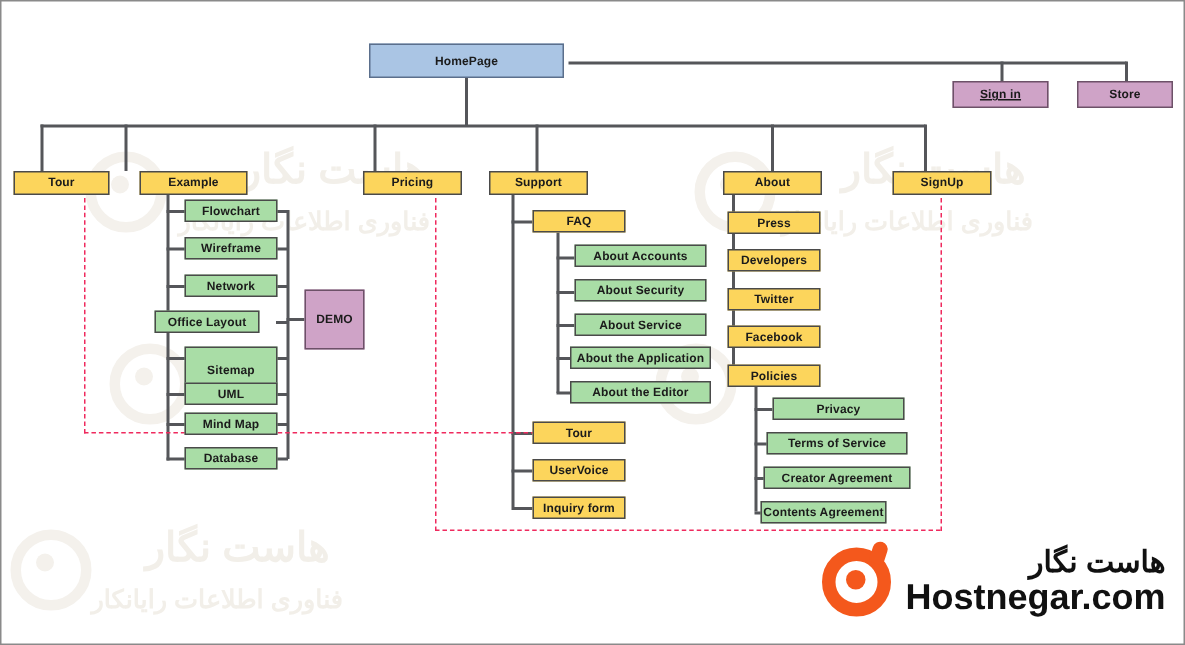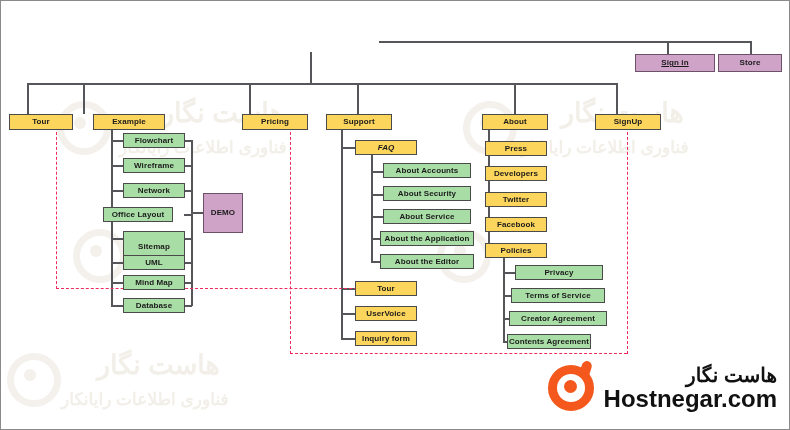--- a/index.html
+++ b/index.html
@@ -209,43 +209,44 @@
 
   <div class="dln h" style="left:55px; top:287px; width:301px;"></div>
   <div class="dln v" style="left:55px; top:126px; height:162px;"></div>
   <div class="arw" style="left:51px; top:121px;"></div>
 
   <div class="dln v" style="left:289px; top:126px; height:227px;"></div>
   <div class="dln h" style="left:289px; top:352px; width:337px;"></div>
   <div class="dln v" style="left:626px; top:126px; height:227px;"></div>
   <div class="arw" style="left:622px; top:121px;"></div>
 
-
-  <div class="node n-purple" style="left:634px; top:53px; width:80px; height:18px;text-decoration:underline;">Sign in</div>
+  <div class="node n-blue" style="left:245px; top:28px; width:130px; height:23px;">HomePage</div>
+
+  <div class="node n-purple" style="left:634px; top:53px; width:64px; height:18px;text-decoration:underline;">Sign in</div>
   <div class="node n-purple" style="left:717px; top:53px; width:64px; height:18px;">Store</div>
 
   <div class="node n-yellow" style="left:8px; top:113px; width:64px; height:16px;">Tour</div>
   <div class="node n-yellow" style="left:92px; top:113px; width:72px; height:16px;">Example</div>
   <div class="node n-yellow" style="left:241px; top:113px; width:66px; height:16px;">Pricing</div>
   <div class="node n-yellow" style="left:325px; top:113px; width:66px; height:16px;">Support</div>
   <div class="node n-yellow" style="left:481px; top:113px; width:66px; height:16px;">About</div>
   <div class="node n-yellow" style="left:594px; top:113px; width:66px; height:16px;">SignUp</div>
 
   <div class="node n-green" style="left:122px; top:132px; width:62px; height:15px;">Flowchart</div>
   <div class="node n-green" style="left:122px; top:157px; width:62px; height:15px;">Wireframe</div>
   <div class="node n-green" style="left:122px; top:182px; width:62px; height:15px;">Network</div>
   <div class="node n-green" style="left:102px; top:206px; width:70px; height:15px;">Office Layout</div>
   <div class="node n-green" style="left:122px; top:230px; width:62px; height:31px;">Sitemap</div>
   <div class="node n-green" style="left:122px; top:254px; width:62px; height:15px;">UML</div>
   <div class="node n-green" style="left:122px; top:274px; width:62px; height:15px;">Mind Map</div>
   <div class="node n-green" style="left:122px; top:297px; width:62px; height:15px;">Database</div>
 
   <div class="node n-purple" style="left:202px; top:192px; width:40px; height:40px;">DEMO</div>
 
-  <div class="node n-yellow" style="left:354px; top:139px; width:62px; height:15px;font-style:italic;">FAQ</div>
+  <div class="node n-yellow" style="left:354px; top:139px; width:62px; height:15px;">FAQ</div>
 
   <div class="node n-green" style="left:382px; top:162px; width:88px; height:15px;">About Accounts</div>
   <div class="node n-green" style="left:382px; top:185px; width:88px; height:15px;">About Security</div>
   <div class="node n-green" style="left:382px; top:208px; width:88px; height:15px;">About Service</div>
   <div class="node n-green" style="left:379px; top:253px; width:94px; height:15px;">About the Editor</div>
   <div class="node n-green" style="left:379px; top:230px; width:94px; height:15px;">About the Application</div>
 
   <div class="node n-yellow" style="left:354px; top:280px; width:62px; height:15px;">Tour</div>
   <div class="node n-yellow" style="left:354px; top:305px; width:62px; height:15px;">UserVoice</div>
   <div class="node n-yellow" style="left:354px; top:330px; width:62px; height:15px;">Inquiry form</div>

